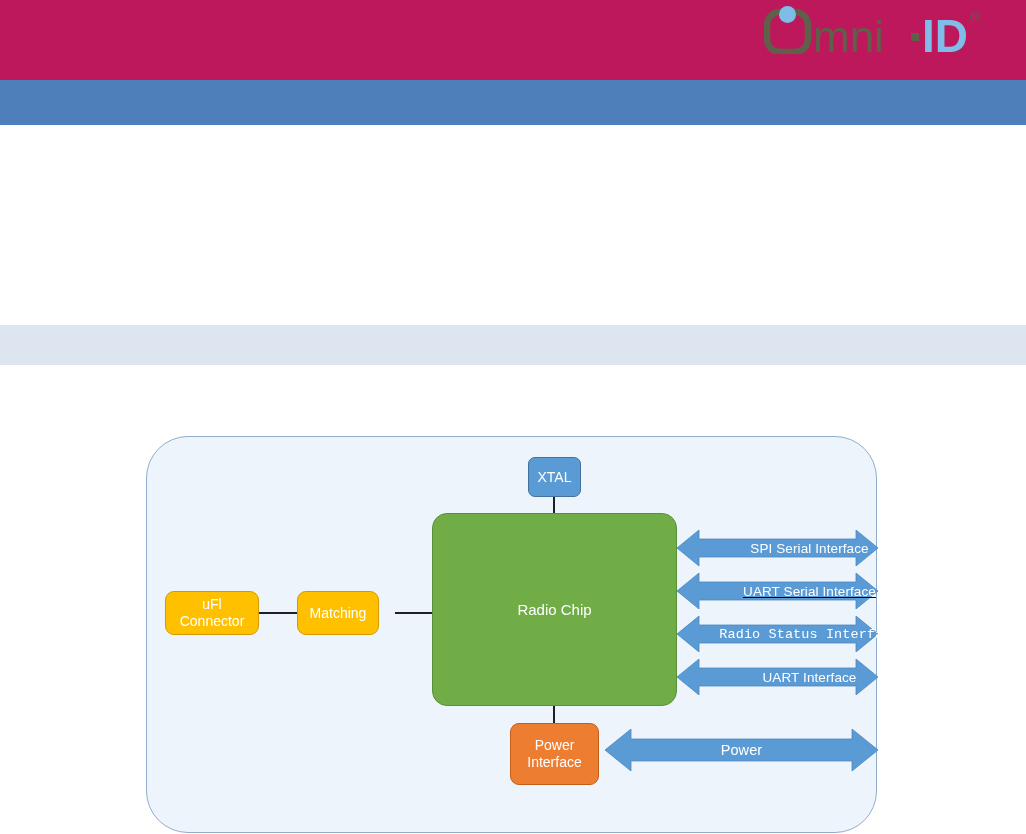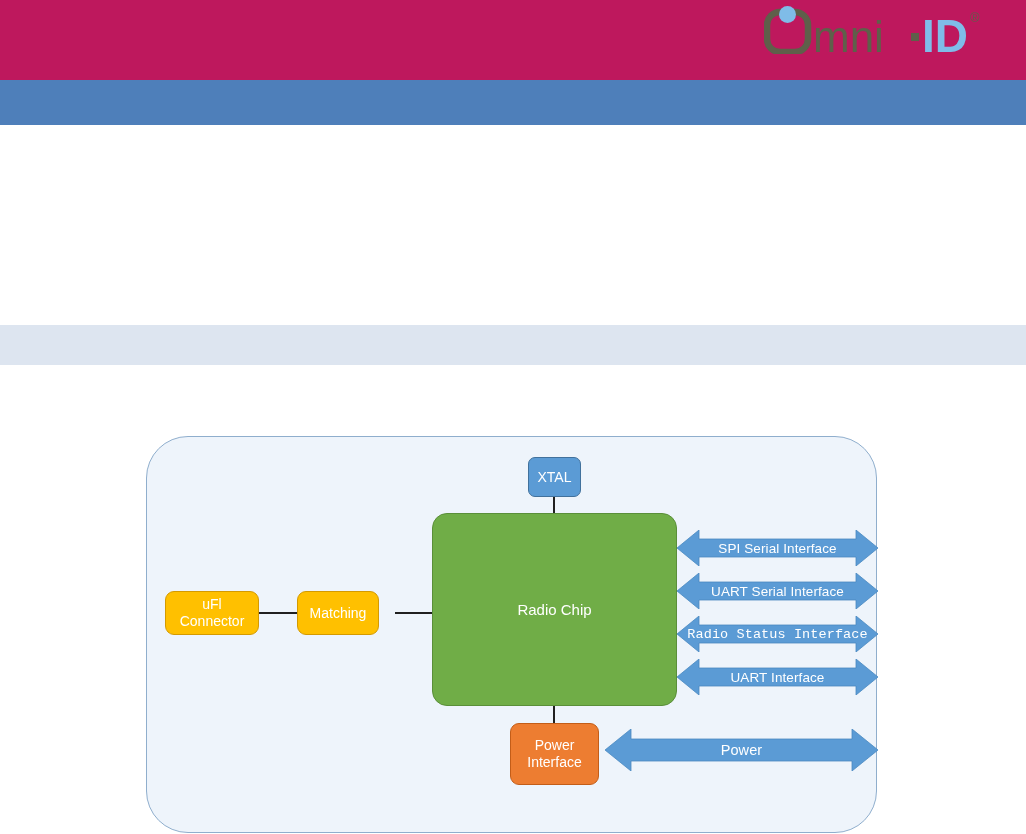--- a/index.html
+++ b/index.html
@@ -150,23 +150,24 @@
     z-index: 2;
     color: #ffffff;
     font-size: 13.5px;
     white-space: nowrap;
     letter-spacing: .1px;
   }
   .arrow-iface {
     left: 677px;
     width: 201px;
     height: 36px;
+    padding-left: 32px;
   }
   #arrow-spi        { top: 165px; }
-  #arrow-uart       { top: 208px; }
+  #arrow-uart       { top: 208px; text-decoration: underline; }
   #arrow-radiostat  { top: 251px; font-family: Liberation Mono, monospace; }
   #arrow-jtag       { top: 294px; }
 
   #arrow-power {
     left: 605px;
     top: 364px;
     width: 273px;
     height: 42px;
   }
   #arrow-power .arrow-label { font-size: 14.5px; }

